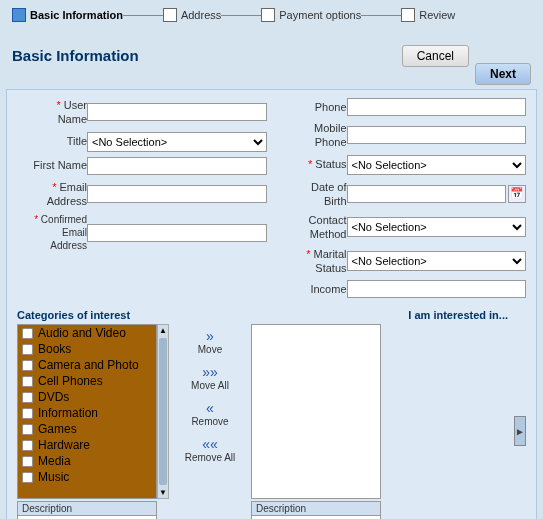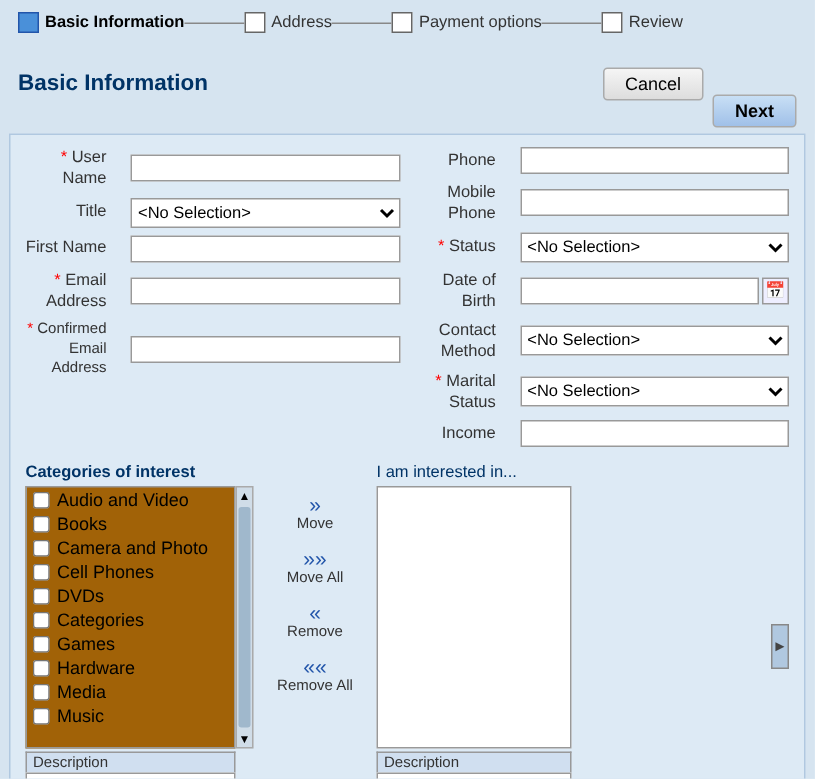--- a/index.html
+++ b/index.html
@@ -93,21 +93,21 @@
     }
 
     .form-row {
       display: flex;
       align-items: center;
       margin-bottom: 5px;
     }
     .form-label {
       text-align: right;
       color: #333;
-      padding-right: 16px;
+      padding-right: 0;
       min-width: 70px;
       font-size: 11px;
       line-height: 1.3;
     }
     .form-label.required::before {
       content: '* ';
       color: red;
     }
     .form-input {
       flex: 1;
@@ -182,23 +182,24 @@
       font-size: 10px;
       color: #333;
       text-align: center;
     }
 
     .interested-in {
       flex: 1;
     }
     .interested-label {
       font-size: 11px;
-      font-weight: normal;
+      font-weight: bold;
       color: #003366;
       margin-bottom: 3px;
+      text-align: right;
     }
     .interested-box {
       border: 1px solid #999;
       background: #fff;
       width: 130px;
       height: 175px;
     }
     .desc-label {
       font-size: 10px;
       color: #333;
@@ -415,21 +416,21 @@
             <div class="list-item">
               <input type="checkbox" style="">
               <span>Cell Phones</span>
             </div>
             <div class="list-item">
               <input type="checkbox" style="">
               <span>DVDs</span>
             </div>
             <div class="list-item">
               <input type="checkbox" style="">
-              <span>Categories</span>
+              <span>Information</span>
             </div>
             <div class="list-item">
               <input type="checkbox" style="">
               <span>Games</span>
             </div>
             <div class="list-item">
               <input type="checkbox" style="">
               <span>Hardware</span>
             </div>
             <div class="list-item">

